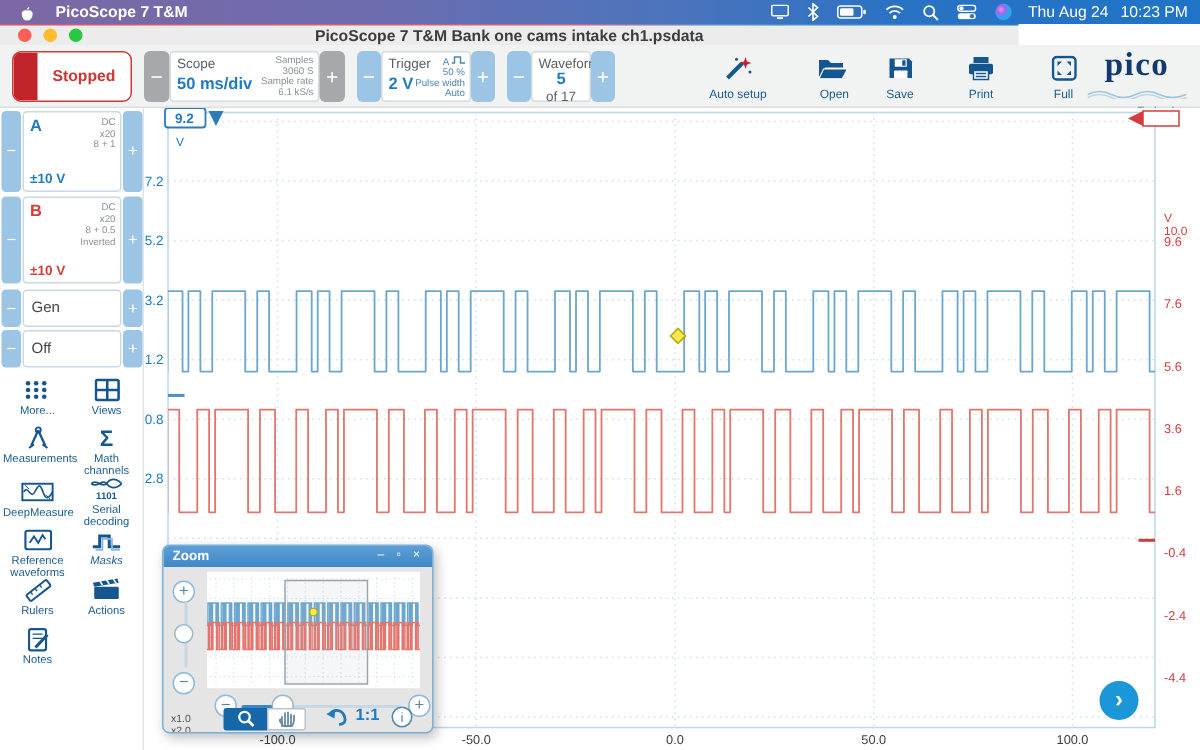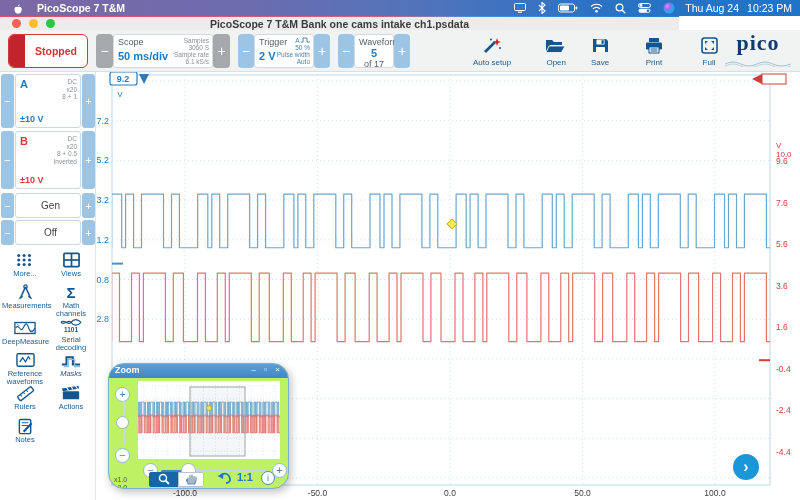--- a/index.html
+++ b/index.html
@@ -38,28 +38,28 @@
   .picologo .sub { font-size:7px; color:#6a7a8a; text-align:right; }
   
   #sidebar { position:absolute; left:0; top:72px; width:96px; height:428px; background:#fff; border-right:1px solid #e2e5e7; }
   .chpanel { position:absolute; left:1px; width:94px; display:flex; }
   .spm { width:13px; border:none; border-radius:3px; background:#9cc4e4; color:#fff; font-size:11px; cursor:pointer; padding:0;}
   .chbody { flex:1; background:#fff; border:1px solid #ccd9e4; border-radius:3px; margin:0 1px; position:relative; cursor:pointer;}
   .chid { font-size:11px; font-weight:bold; margin:3px 0 0 4px; }
   .chmeta { position:absolute; right:3px; top:3px; text-align:right; font-size:6.5px; line-height:7.5px; color:#8a9096; }
   .chrange { position:absolute; left:4px; bottom:3px; font-size:9px; font-weight:bold;margin-top:20px; }
   .genrow { position:absolute; left:1px; width:94px; height:25px; display:flex; }
-  .genrow .gbody { flex:1; border:1px solid #ccd9e4; border-radius:3px; margin:0 1px; font-size:10px; color:#444; padding:6px 0 0 5px; cursor:pointer;text-align:center;}
+  .genrow .gbody { flex:1; border:1px solid #ccd9e4; border-radius:3px; margin:0 1px; font-size:10px; color:#444; padding:6px 0 0 5px; cursor:pointer;}
   .tool { position:absolute; width:46px; height:32px; text-align:center; cursor:pointer; }
   .tool .tico { height:18px; }
   .tool .tltxt { font-size:7.5px; line-height:8px; color:#1b5c8e; }
   
   #main { position:absolute; left:96px; top:72px; width:704px; height:428px; background:#fff; }
   
-  #zoomwin { position:absolute; left:12px; top:291px; width:181px; height:126px; background:#bef264; border:1px solid #7ab0d8; border-radius:16px; box-shadow:2px 3px 8px rgba(0,0,0,0.25); overflow:hidden; }
+  #zoomwin { position:absolute; left:12px; top:291px; width:181px; height:126px; background:#e5e5e5; border:1px solid #7ab0d8; border-radius:5px; box-shadow:2px 3px 8px rgba(0,0,0,0.25); overflow:hidden; }
   #zoomwin .ztitle { height:14px; background:linear-gradient(180deg,#5d9fd6,#3f87c6); color:#fff; font-size:9px; font-weight:bold; padding:1px 0 0 6px; position:relative;}
   #zoomwin .zwbtns { position:absolute; right:5px; top:1px; font-size:8px; letter-spacing:3px; font-weight:normal;}
   .zslider-v { position:absolute; left:6px; top:20px; width:18px; height:78px; }
   .zcirc { width:15px; height:15px; border-radius:50%; background:#fff; border:1px solid #8fb8da; color:#4f86ae; font-size:11px; line-height:13px; text-align:center; cursor:pointer; padding:0;}
   .ztrack-v { position:absolute; left:8px; top:17px; width:2px; height:44px; background:#c6d8e6; }
   .zhandle-v { position:absolute; left:1px; top:32px; width:13px; height:13px; border-radius:50%; background:#fff; border:1px solid #9bb6c9; cursor:pointer;}
   .zminus-v { position:absolute; left:0px; top:64px; }
   #minichart { position:absolute; left:29px; top:17px; }
   .zslider-h { position:absolute; left:34px; top:99px; width:140px; height:16px; }
   .ztrack-h { position:absolute; left:18px; top:7px; width:106px; height:2px; background:#c6d8e6; }

